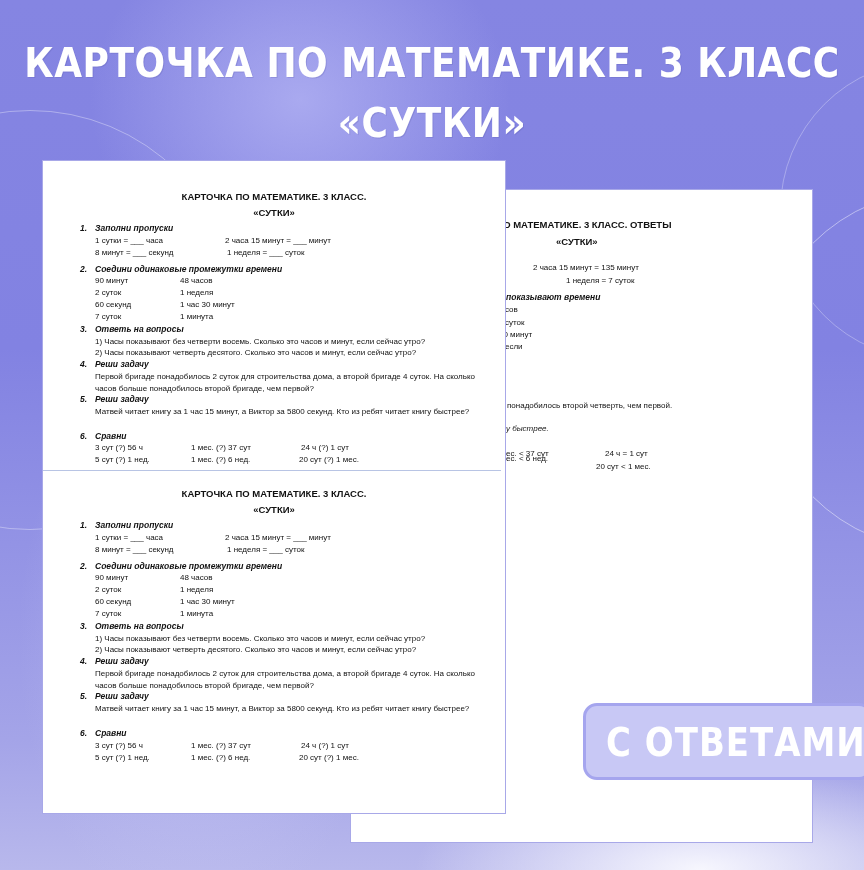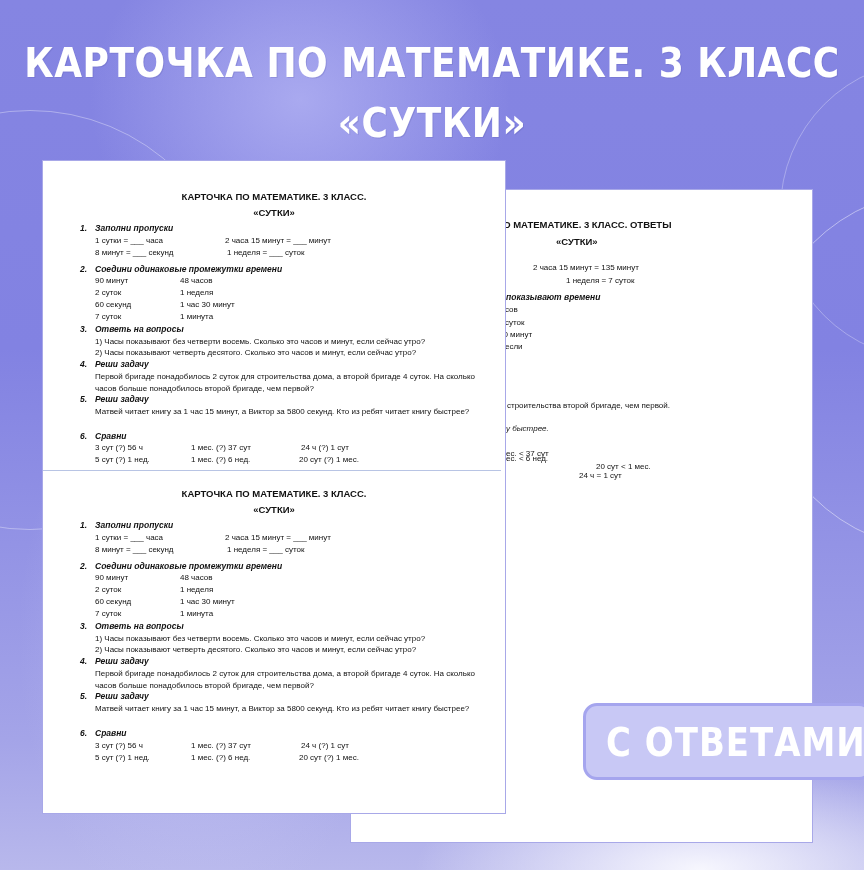--- a/index.html
+++ b/index.html
@@ -63,25 +63,25 @@
 
   <div class="line" style="top:73px;left:182px;">2 часа 15 минут = 135 минут</div>
   <div class="line" style="top:86px;left:183px;margin-left:32px;">1 неделя = 7 суток</div>
 
   <div class="section-head" style="top:102px;left:155px;">показывают времени</div>
   <div class="line" style="top:115px;left:154px;">сов</div>
   <div class="line" style="top:128px;left:154px;">суток</div>
   <div class="line" style="top:140px;left:148px;"> 30 минут</div>
   <div class="line" style="top:152px;left:154px;">если</div>
 
-  <div class="line" style="top:211px;left:156px;">строительства второй бригаде, чем первой.</div>
+  <div class="line" style="top:211px;left:156px;">понадобилось второй четверть, чем первой.</div>
   <div class="line" style="top:234px;left:155px;font-style:italic;">у быстрее.</div>
 
   <div class="line" style="top:259px;left:155px;">ес.  &lt;   37 сут</div>
-  <div class="line" style="top:259px;left:228px;margin-top:22px;">24 ч   =   1 сут</div>
+  <div class="line" style="top:259px;left:254px;">24 ч   =   1 сут</div>
   <div class="line" style="top:264px;left:155px;text-align:center;">ес.   &lt;   6 нед.</div>
   <div class="line" style="top:272px;left:245px;">20 сут   &lt;   1 мес.</div>
 </div>
 
 <div class="page front">
 
   <div class="doc-title" style="top:30px;">КАРТОЧКА ПО МАТЕМАТИКЕ. 3 КЛАСС.</div>
   <div class="doc-title" style="top:46px;">«СУТКИ»</div>
 
   <div class="section-num" style="top:62px;left:37px;">1.</div>

